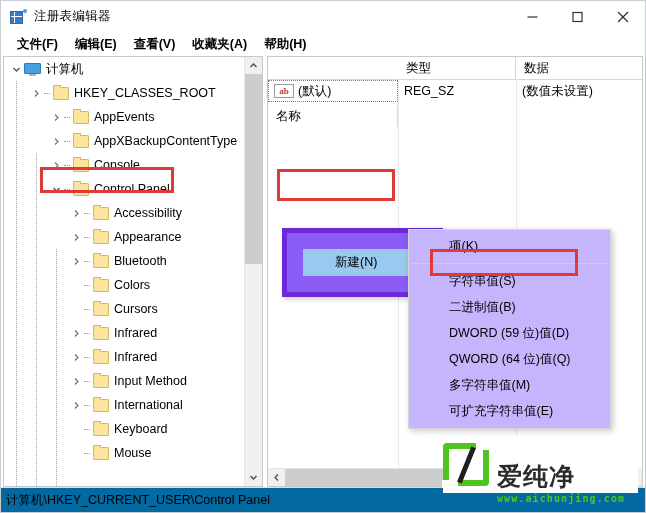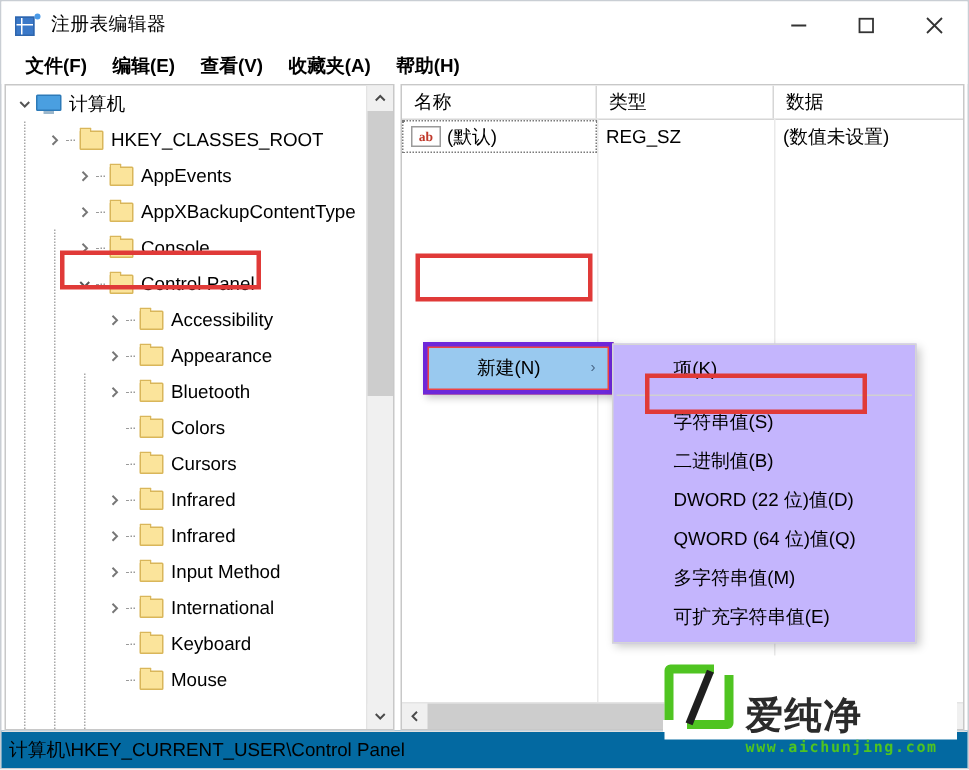--- a/index.html
+++ b/index.html
@@ -247,21 +247,21 @@
   }
   .col {
     font-size: 12.5px;
     color: #000;
     padding: 3px 0 0 8px;
     box-sizing: border-box;
     border-right: 1px solid #d6d6d6;
     height: 22px;
     white-space: nowrap;
   }
-  .col-name { width: 130px; }
+  .col-name { width: 130px; margin-top: 48px; }
   .col-type { width: 118px; }
   .col-data { flex: 1; border-right: none; }
 
   .list-rows { position: relative; }
   .list-row {
     height: 22px;
     display: flex;
     align-items: center;
     font-size: 12.5px;
     color: #000;
@@ -327,25 +327,25 @@
     left:17px; top:0;
     width: 288px; height: 17px;
     background:#cdcdcd;
   }
 
   
   .ctx-main {
     position: absolute;
     left: 281px; top: 172px;
     width: 119px;
-    background: #ef4444;
-    border: 3px solid #6d28d9;
+    background: #8b5cf6;
+    border: 5px solid #6d28d9;
     box-shadow: 2px 2px 5px rgba(0,0,0,0.22);
     z-index: 40;
-    padding: 1px;
+    padding: 16px;
   }
   .ctx-item {
     height: 27px;
     display: flex;
     align-items: center;
     font-size: 12.5px;
     color: #000;
     padding-left: 32px;
     position: relative;
     white-space: nowrap;
@@ -735,21 +735,21 @@
         <span>新建(N)</span>
         <span class="submenu-arrow">›</span>
       </div>
     </div>
 
     <div class="ctx-sub">
       <div class="ctx-item">项(K)</div>
       <div class="ctx-sep"></div>
       <div class="ctx-item">字符串值(S)</div>
       <div class="ctx-item">二进制值(B)</div>
-      <div class="ctx-item">DWORD (22 位)值(D)</div>
+      <div class="ctx-item">DWORD (59 位)值(D)</div>
       <div class="ctx-item">QWORD (64 位)值(Q)</div>
       <div class="ctx-item">多字符串值(M)</div>
       <div class="ctx-item">可扩充字符串值(E)</div>
     </div>
 
   </div>
 
   <div class="statusbar">
     <span>计算机\HKEY_CURRENT_USER\Control Panel</span>
   </div>

